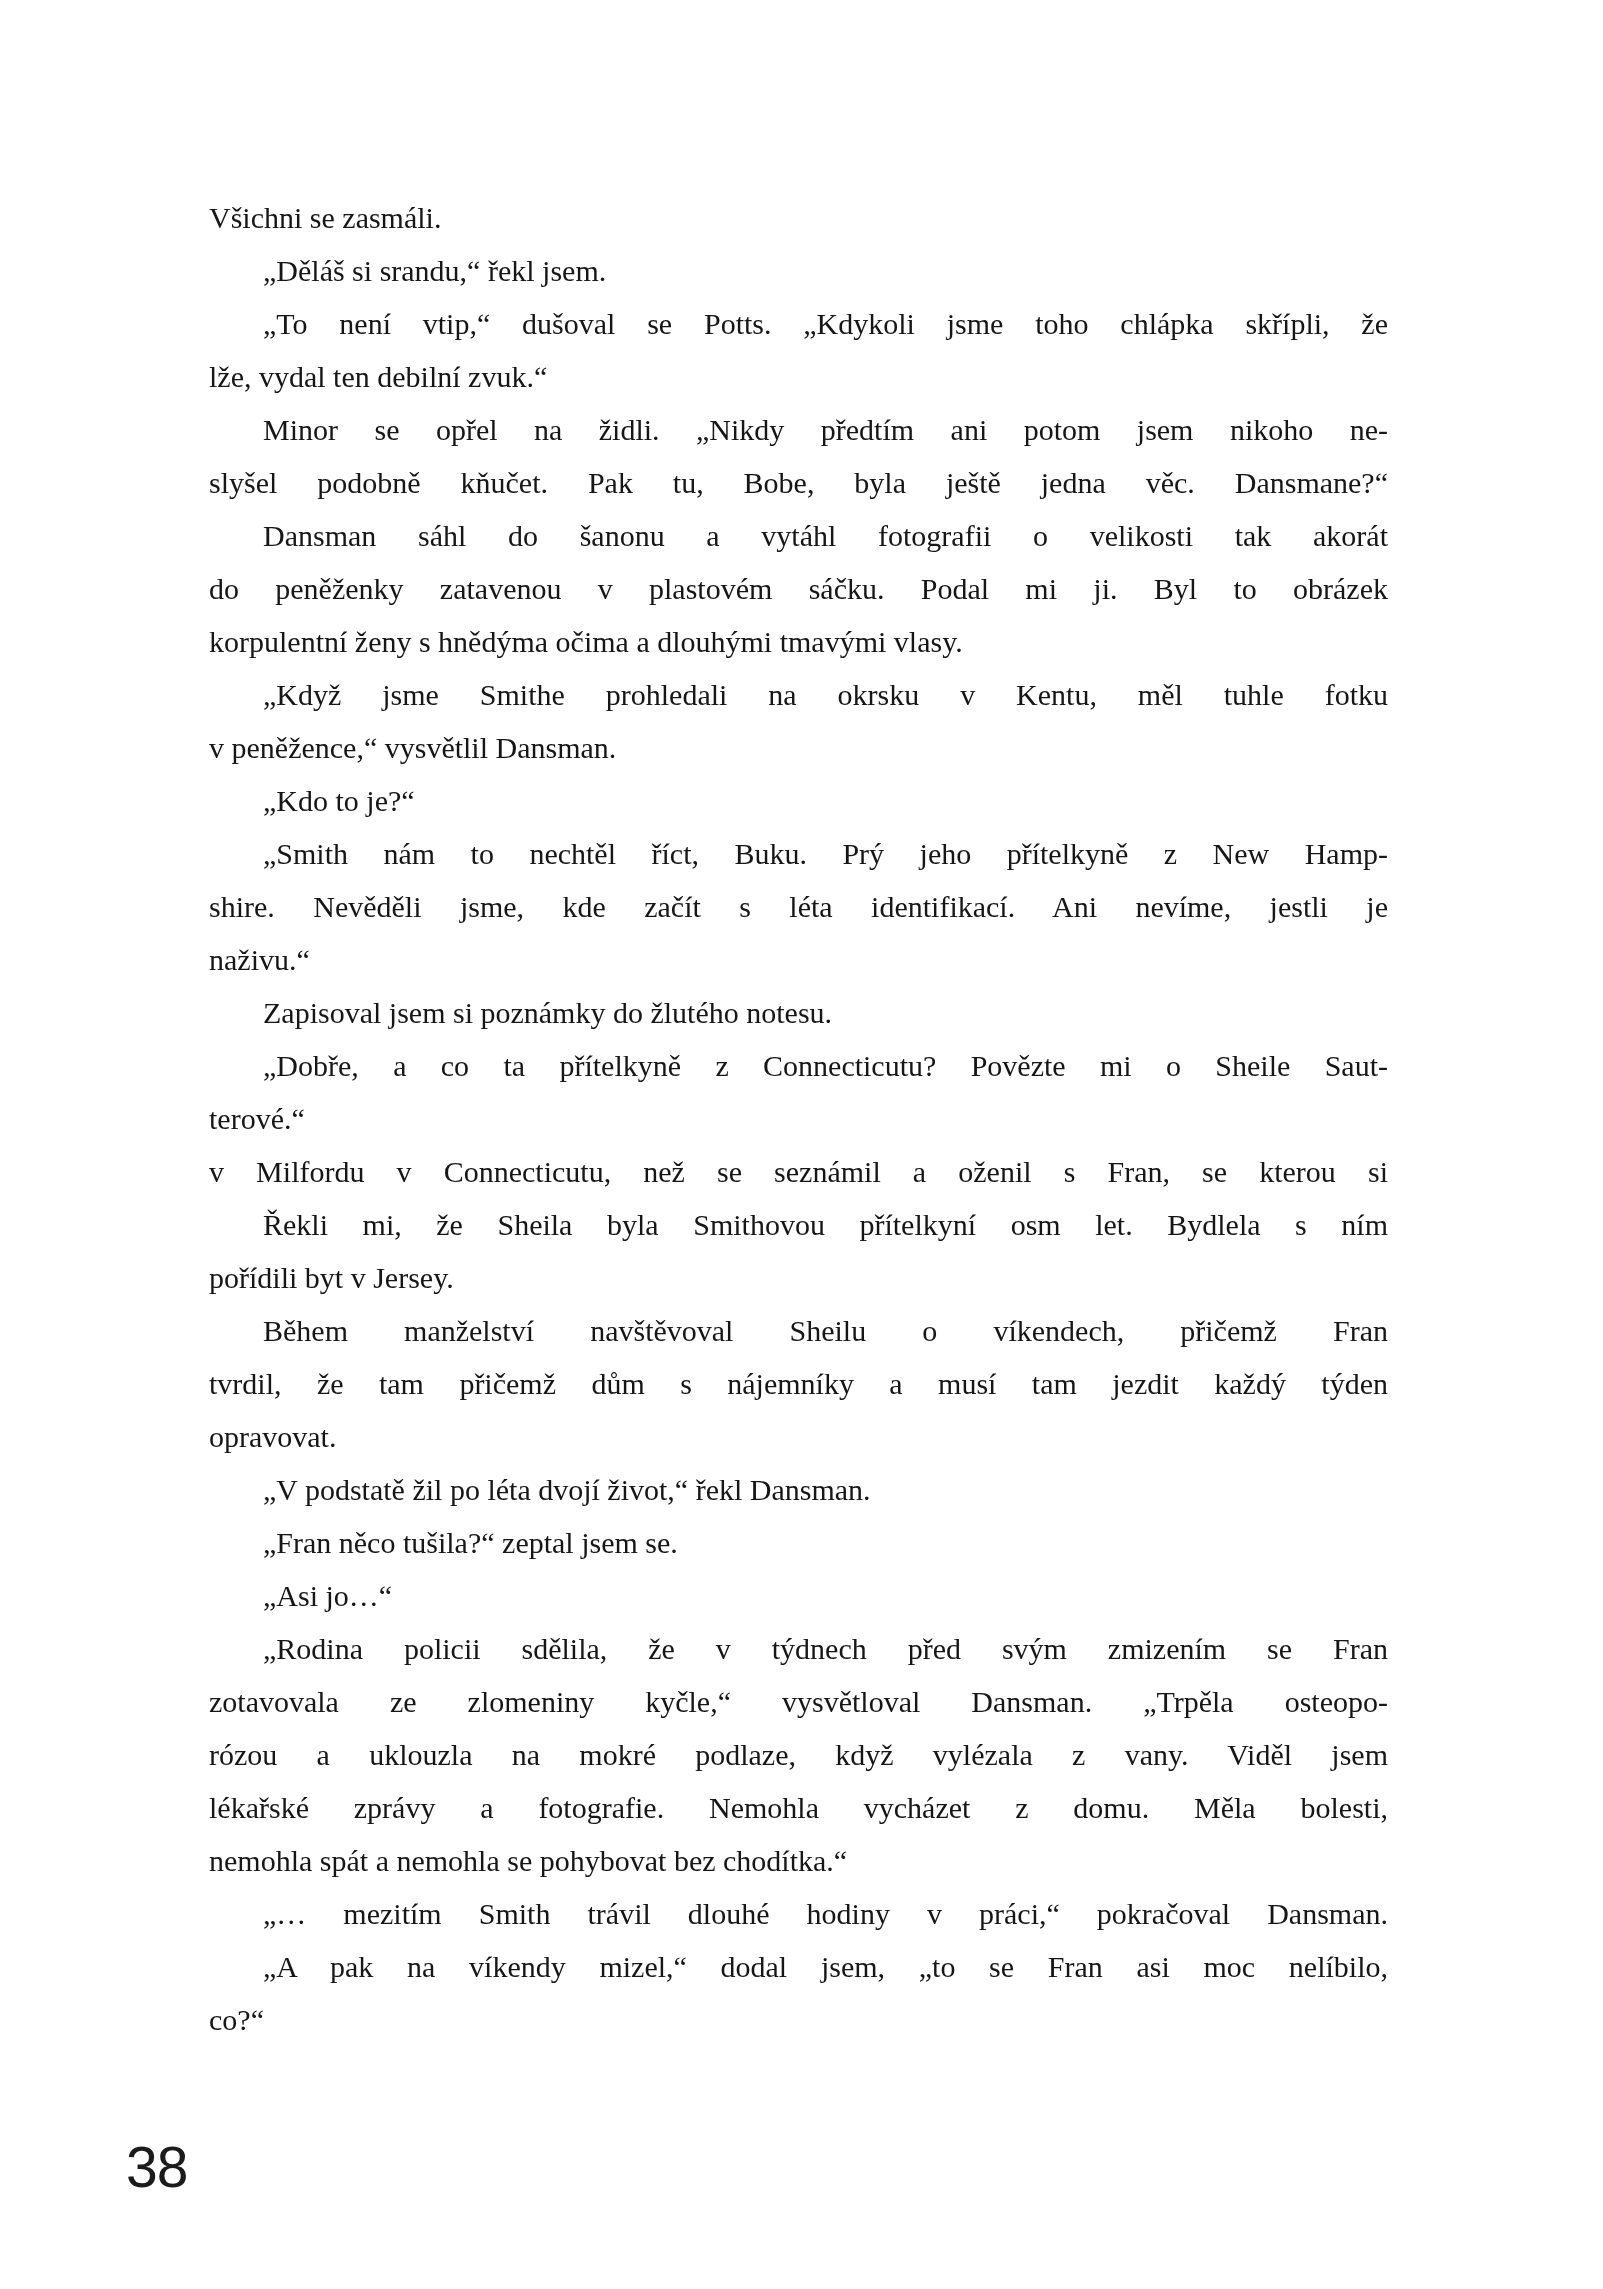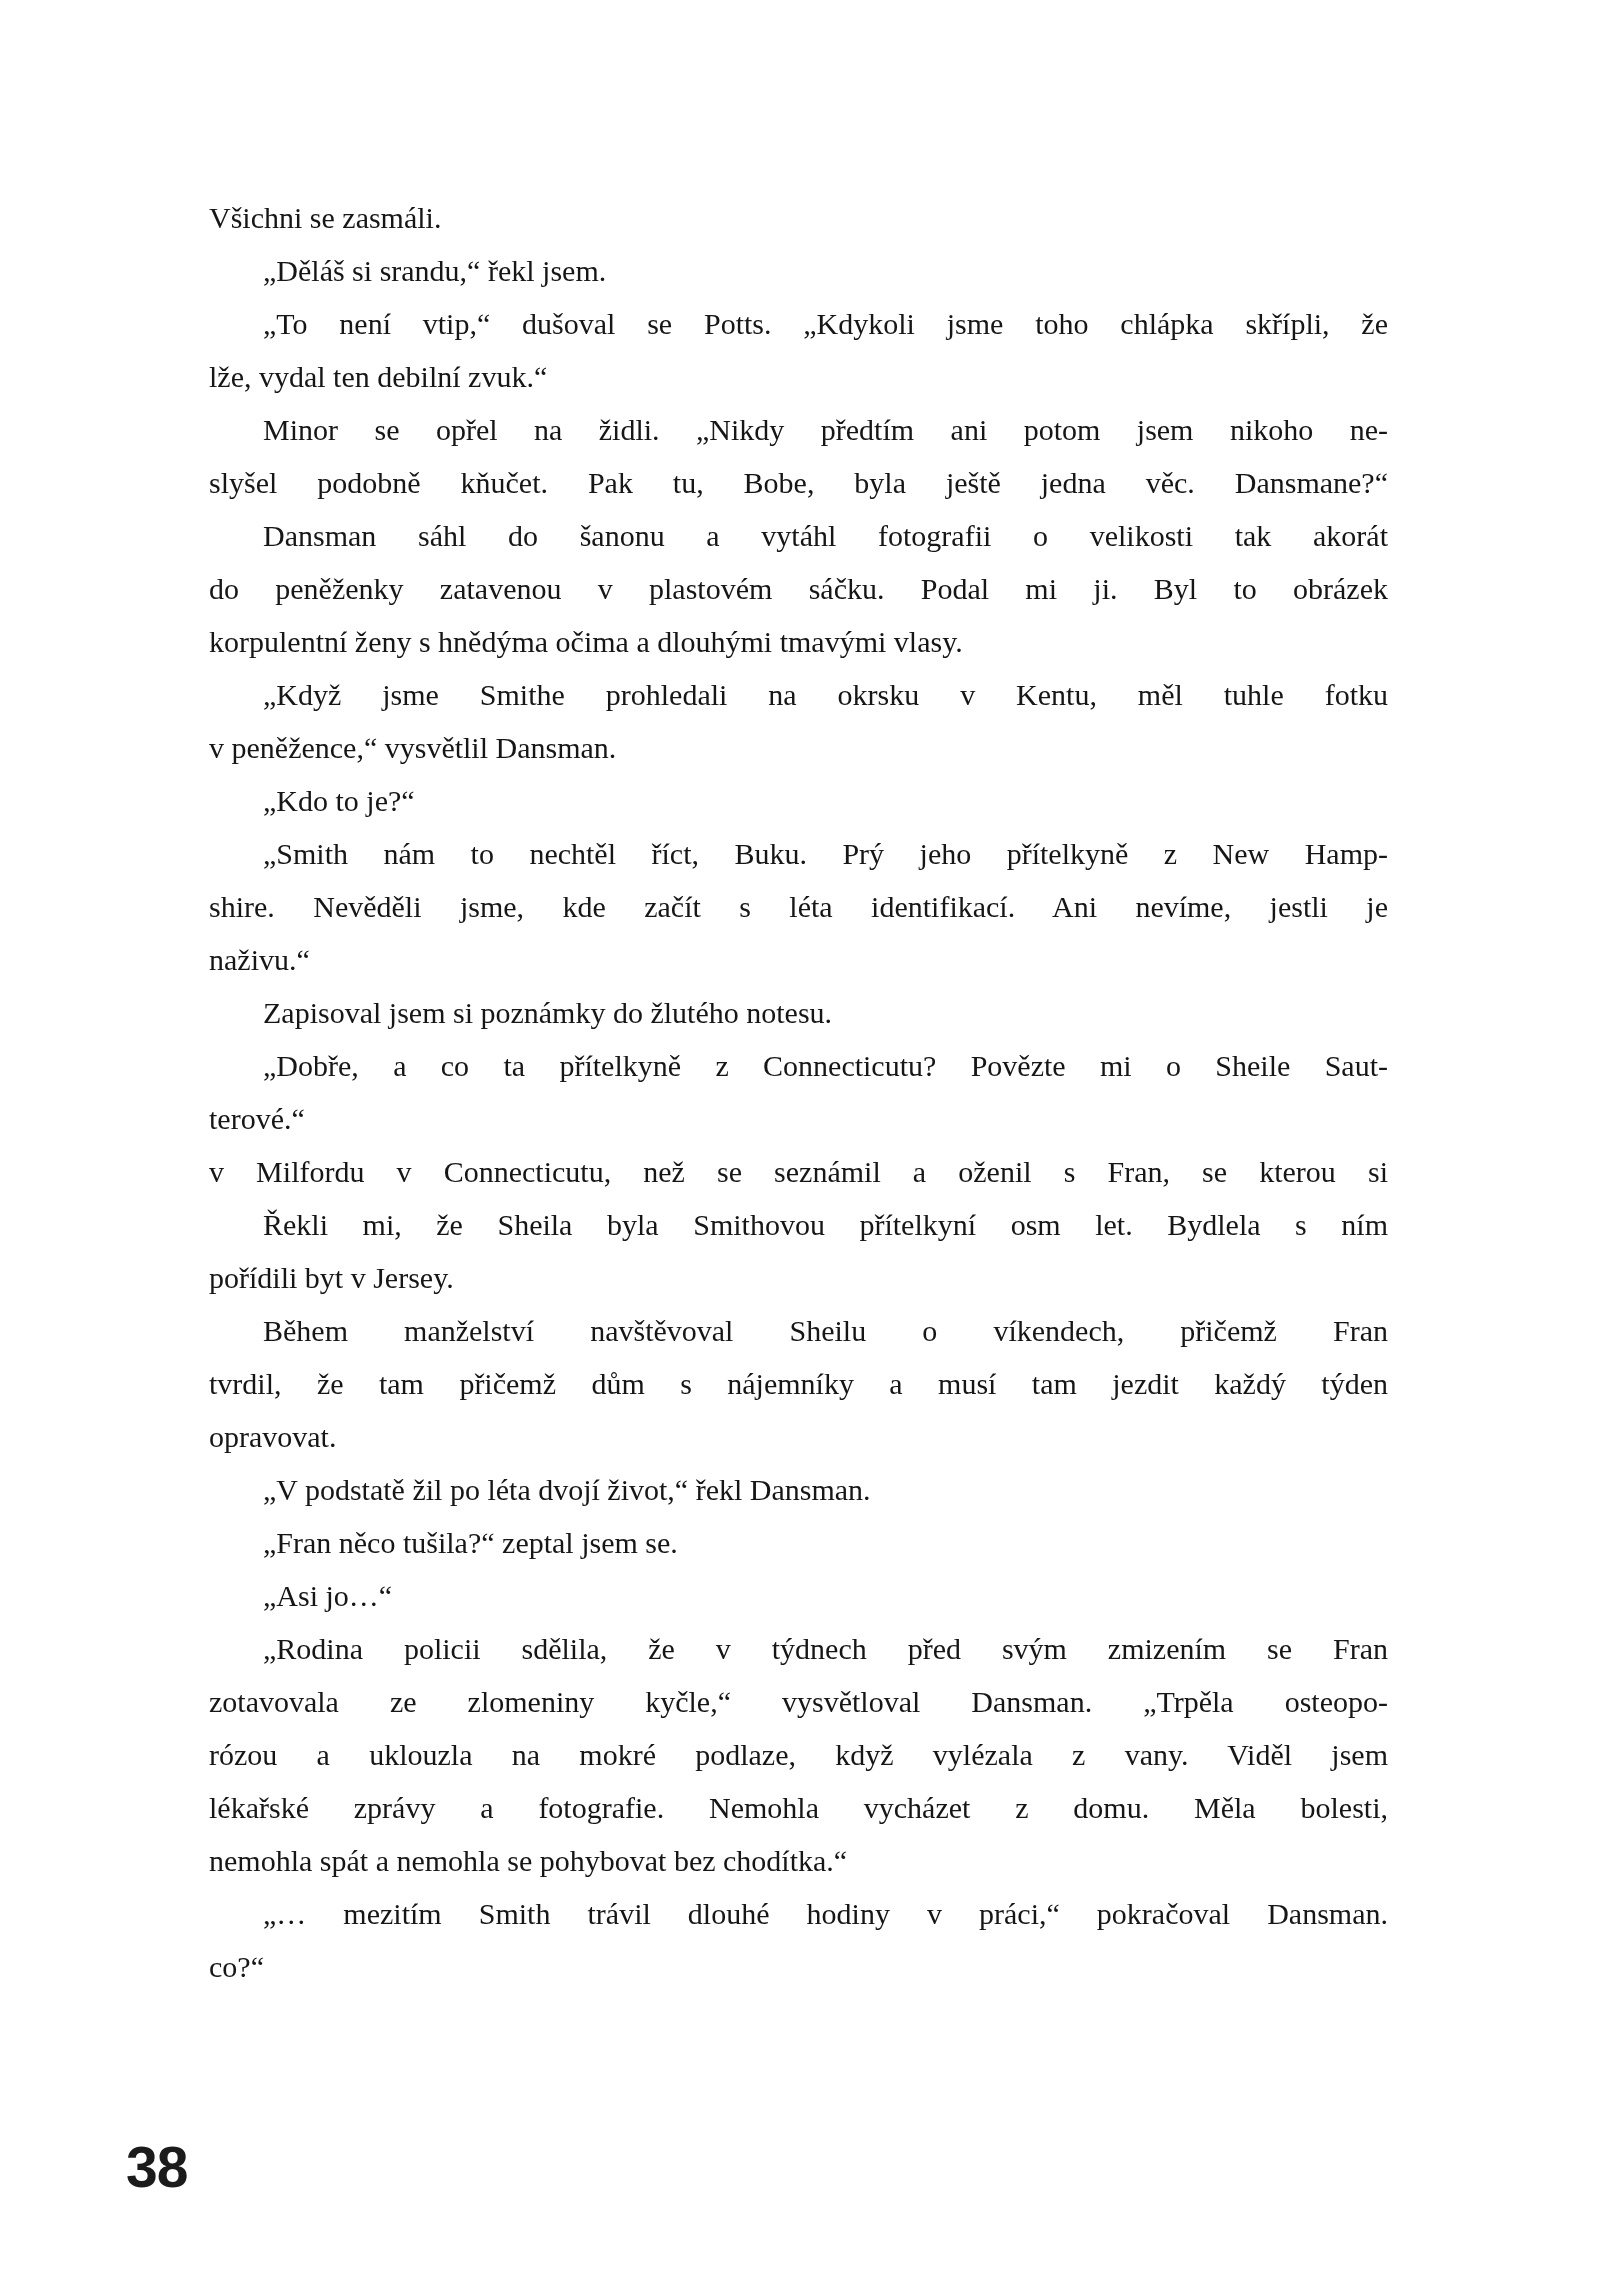--- a/index.html
+++ b/index.html
@@ -39,21 +39,21 @@
     text-indent: 54px;
   }
   .line.fill {
     text-align-last: justify;
   }
   .page-number {
     position: absolute;
     left: 126px;
     top: 2139px;
     font-family: "Liberation Sans", sans-serif;
-    font-weight: 700;
+    font-weight: 400;
     font-size: 57px;
     line-height: 57px;
     letter-spacing: -0.9px;
     color: #1b1b1b;
   }
 </style>
 </head>
 <body>
 
 <div class="page">
@@ -84,17 +84,18 @@
       <div class="line">opravovat.</div>
       <div class="line indent">„V podstatě žil po léta dvojí život,“ řekl Dansman.</div>
       <div class="line indent">„Fran něco tušila?“ zeptal jsem se.</div>
       <div class="line indent">„Asi jo…“</div>
       <div class="line indent fill">„Rodina policii sdělila, že v týdnech před svým zmizením se Fran</div>
       <div class="line fill">zotavovala ze zlomeniny kyčle,“ vysvětloval Dansman. „Trpěla osteopo-</div>
       <div class="line fill">rózou a uklouzla na mokré podlaze, když vylézala z vany. Viděl jsem</div>
       <div class="line fill">lékařské zprávy a fotografie. Nemohla vycházet z domu. Měla bolesti,</div>
       <div class="line">nemohla spát a nemohla se pohybovat bez chodítka.“</div>
       <div class="line indent fill">„… mezitím Smith trávil dlouhé hodiny v práci,“ pokračoval Dansman.</div>
+      <div class="line indent fill">„A pak na víkendy mizel,“ dodal jsem, „to se Fran asi moc nelíbilo,</div>
       <div class="line">co?“</div>
     </div>
   <div class="page-number">38</div>
 </div>
 
 
 </body></html>

